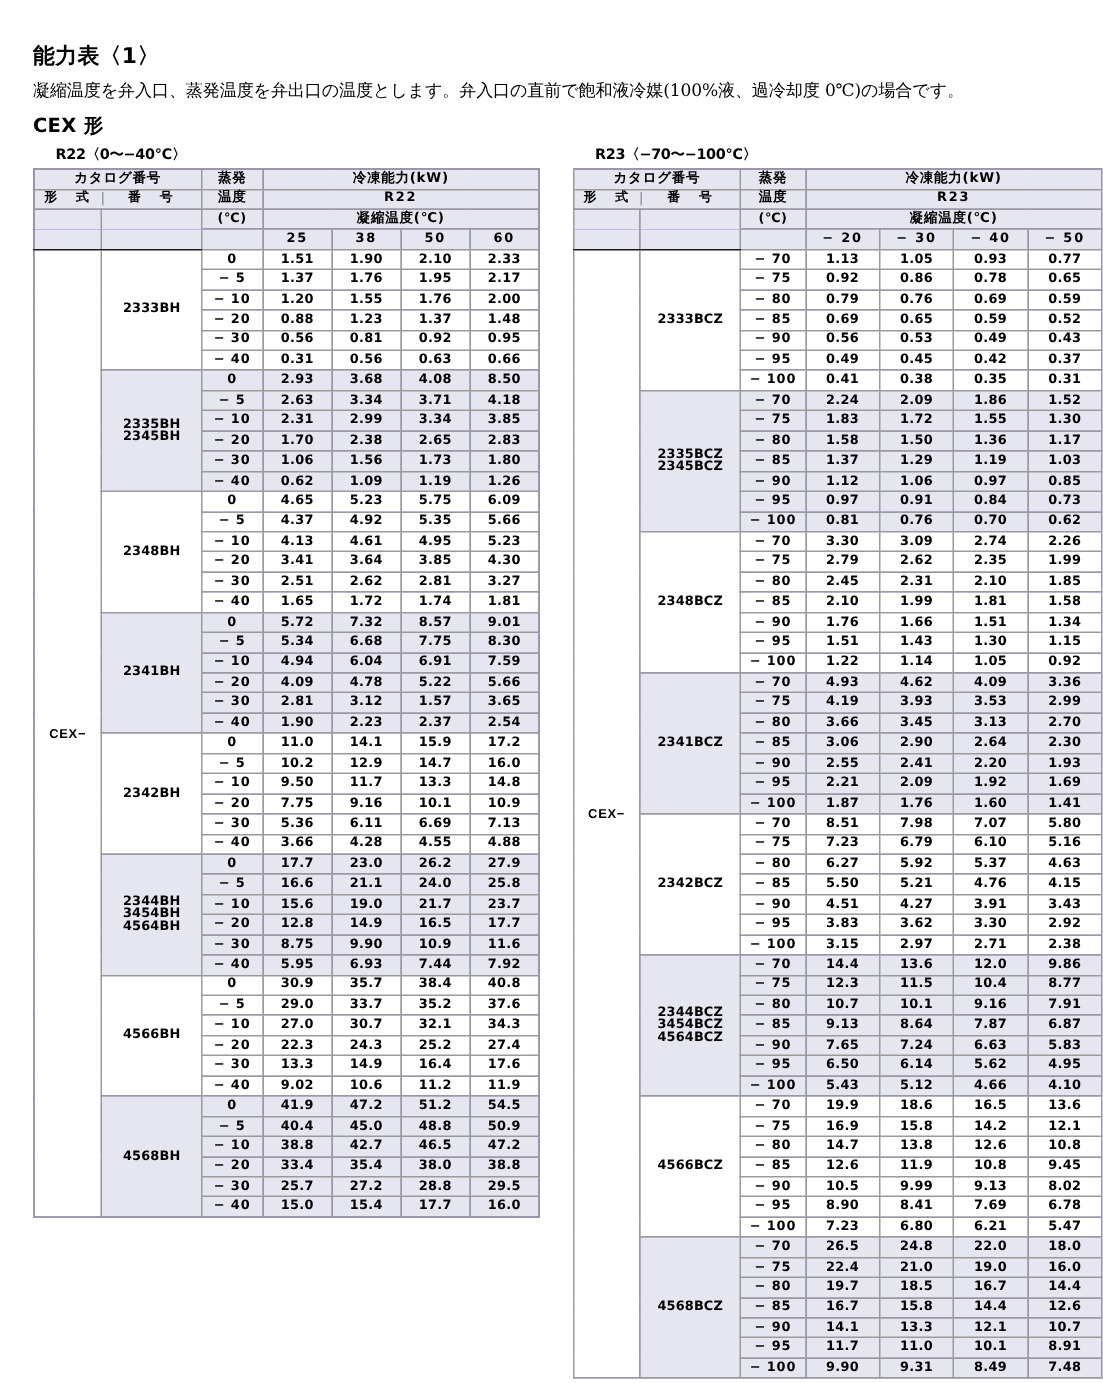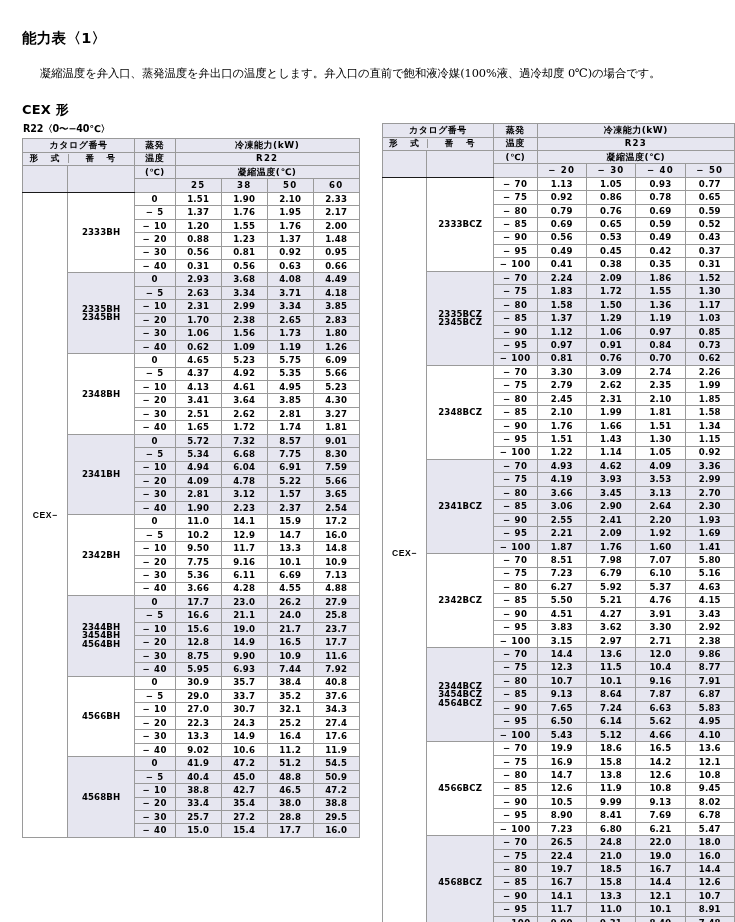--- a/index.html
+++ b/index.html
@@ -31,21 +31,21 @@
     font-size: 14.5px;
     font-weight: bold;
     letter-spacing: 0.3px;
     margin: 16px 0 5px 0;
     line-height: 1.2;
   }
   .doc-note {
     font-family: "DejaVu Serif", "Liberation Serif", serif;
     font-size: 11.4px;
     line-height: 1.55;
-    margin: 18px;
+    margin: 0;
     letter-spacing: -0.1px;
   }
   .model-title {
     font-family: "DejaVu Sans", sans-serif;
     font-size: 13px;
     font-weight: bold;
     margin: 5px 0 0 0;
     letter-spacing: 0.2px;
   }
 
@@ -59,21 +59,21 @@
   .table-block {
     position: relative;
   }
   .table-block.right {
     margin-left: 22px;
   }
   .refr-label {
     font-family: "DejaVu Sans", sans-serif;
     font-size: 9.6px;
     font-weight: bold;
-    margin: 0 0 2px 1px;
+    margin: 0 0 2px 15px;
     letter-spacing: -0.2px;
     white-space: nowrap;
   }
 
   table.cap {
     border-collapse: collapse;
     table-layout: fixed;
     font-family: "DejaVu Sans", "Liberation Sans", sans-serif;
     background: #6d28d9;
   }
@@ -252,21 +252,21 @@
             </tr>
             <tr class="shaded">
               <td class="model grp-start" rowspan="6">
                 <div>2335BH</div>
                 <div>2345BH</div>
               </td>
               <td class="evap sep-evap grp-start">0</td>
               <td class="val grp-start">2.93</td>
               <td class="val grp-start">3.68</td>
               <td class="val grp-start">4.08</td>
-              <td class="val grp-start">4.49</td>
+              <td class="val grp-start">8.50</td>
             </tr>
             <tr class="shaded">
               <td class="evap sep-evap">− 5</td>
               <td class="val">2.63</td>
               <td class="val">3.34</td>
               <td class="val">3.71</td>
               <td class="val">4.18</td>
             </tr>
             <tr class="shaded">
               <td class="evap sep-evap">− 10</td>
@@ -566,20 +566,21 @@
               <td class="val">15.0</td>
               <td class="val">15.4</td>
               <td class="val">17.7</td>
               <td class="val">16.0</td>
             </tr>
           </tbody>
       </table>
     </div>
 
     <div class="table-block right">
+      <div class="refr-label">R23〈−70〜−100℃〉</div>
       <table class="cap right">
         <colgroup>
           <col class="col-type">
             <col class="col-model">
             <col class="col-evap">
           <col class="col-val">
             <col class="col-val">
             <col class="col-val">
             <col class="col-val">
         </colgroup>

